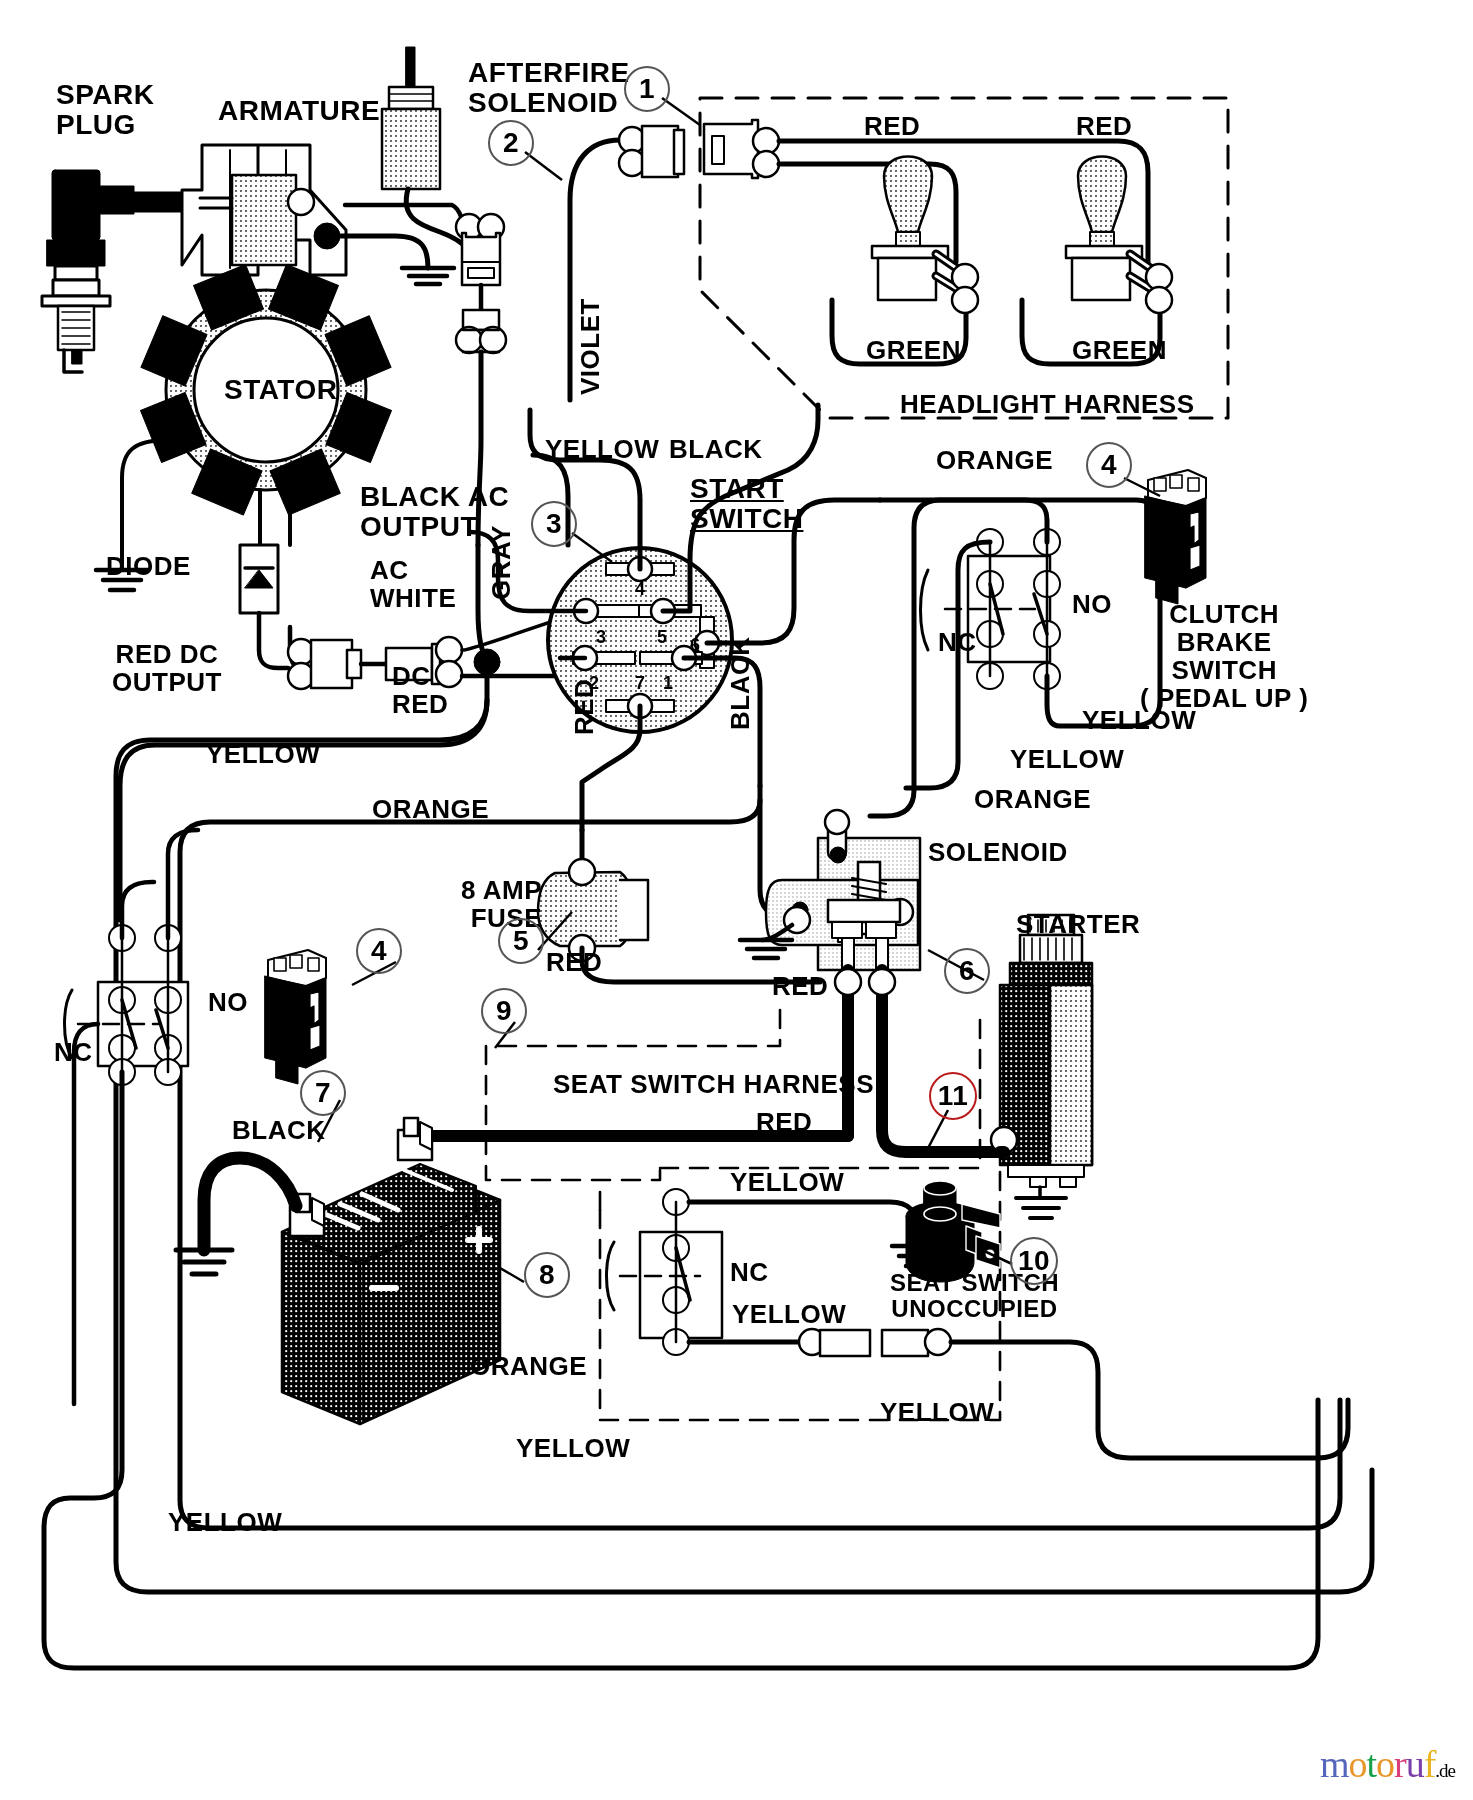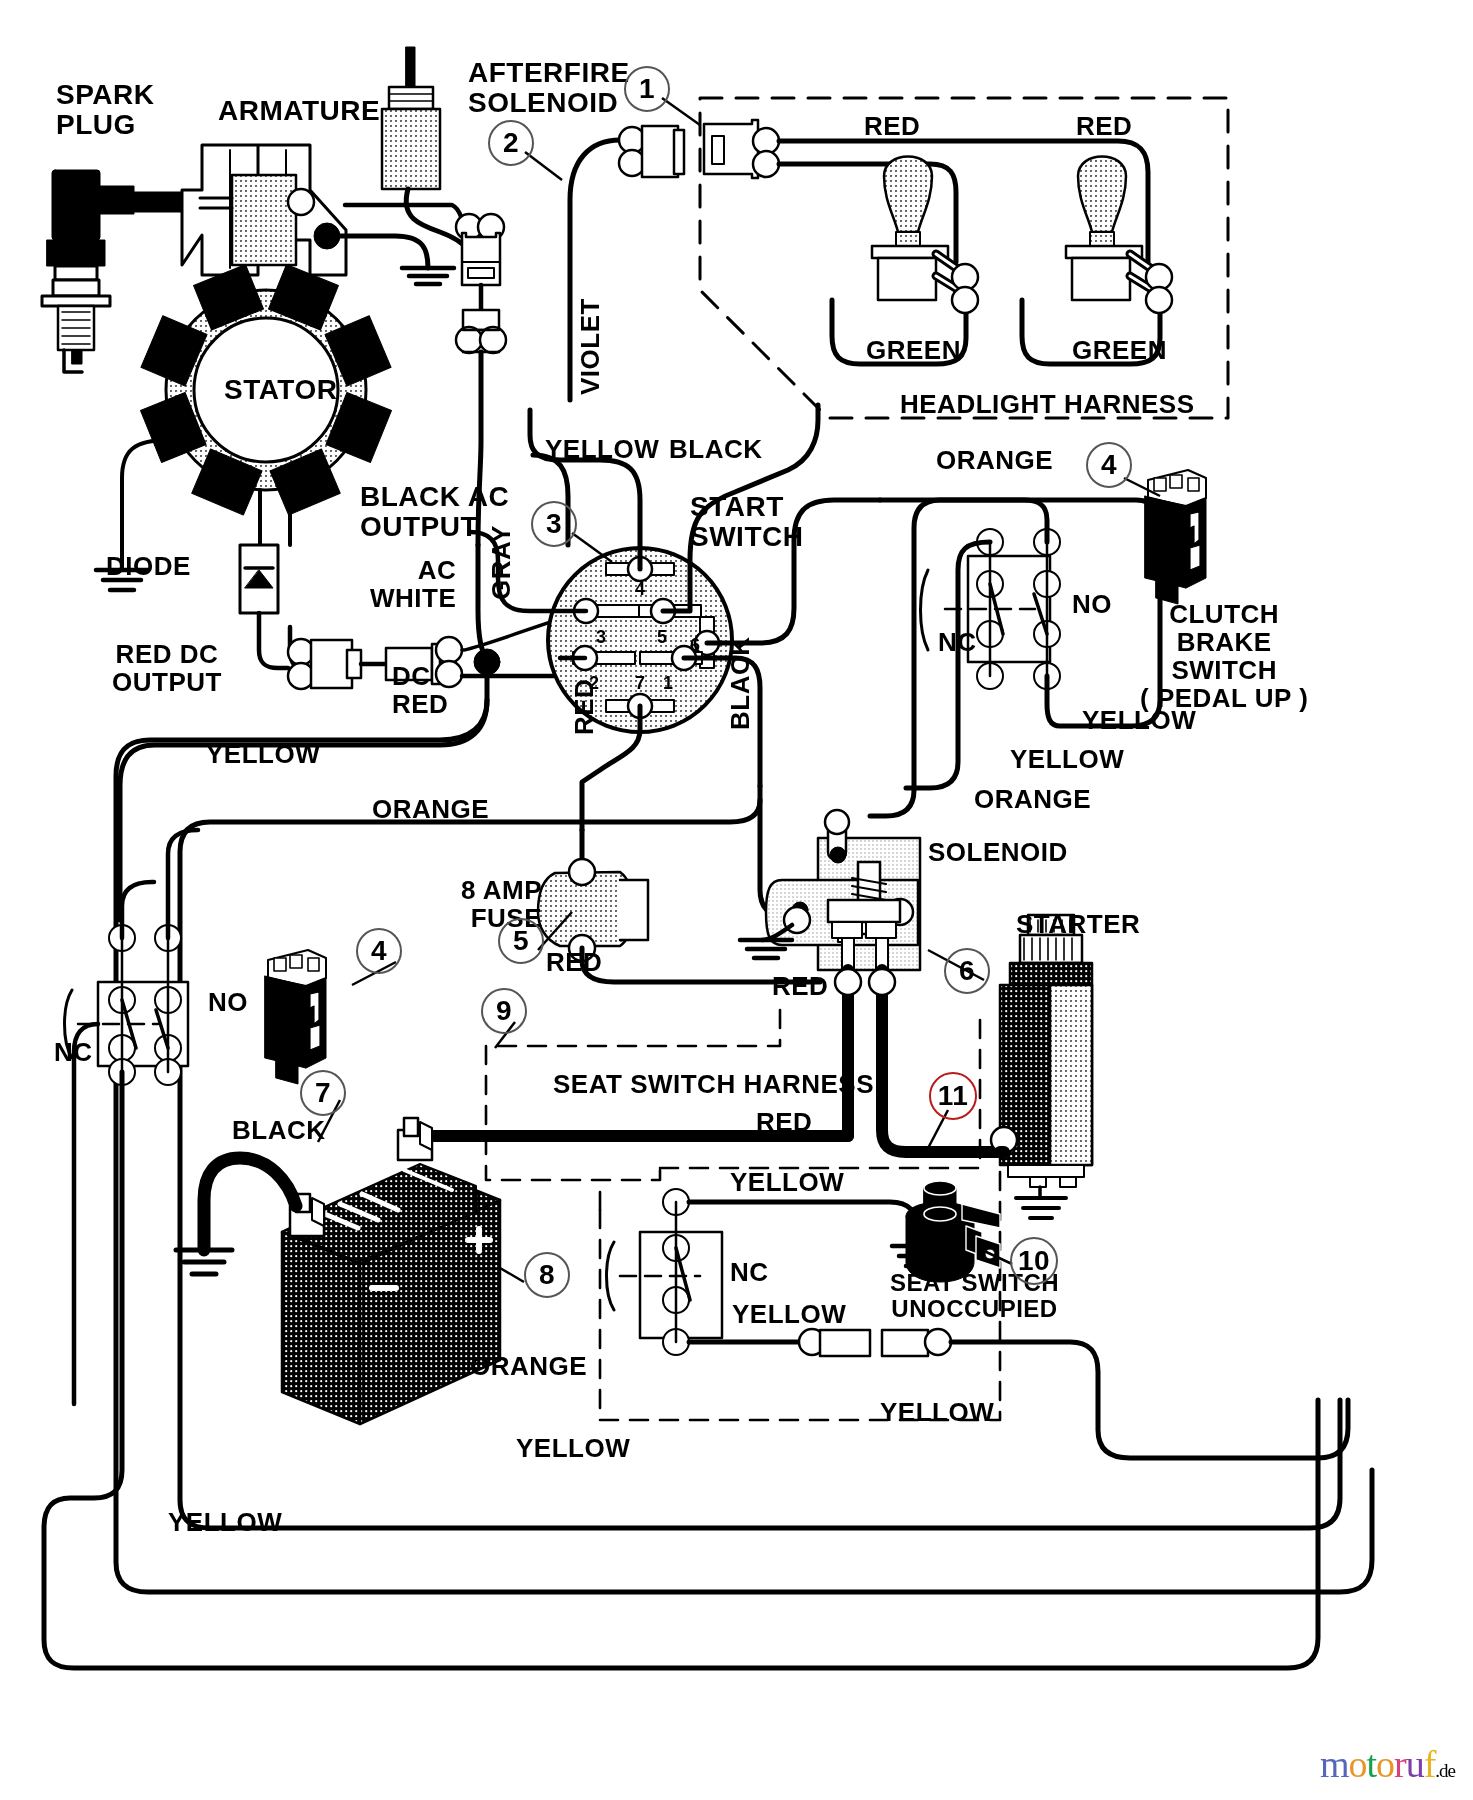--- a/index.html
+++ b/index.html
@@ -452,27 +452,27 @@
 
 <div class="lbl s28" style="left:56px;top:80px;">SPARK
 PLUG</div>
 <div class="lbl s28" style="left:218px;top:96px;">ARMATURE</div>
 <div class="lbl s28" style="left:468px;top:58px;">AFTERFIRE
 SOLENOID</div>
 <div class="lbl s28" style="left:224px;top:375px;">STATOR</div>
 <div class="lbl s26" style="left:106px;top:552px;">DIODE</div>
 <div class="lbl s28" style="left:360px;top:482px;">BLACK AC
 OUTPUT</div>
-<div class="lbl s26" style="left:370px;top:556px;text-align:right;">AC
+<div class="lbl s26" style="left:370px;top:556px;text-align:left;">AC
 WHITE</div>
 <div class="lbl s26" style="left:112px;top:640px;text-align:center;">RED DC
 OUTPUT</div>
 <div class="lbl s26" style="left:392px;top:662px;">DC
 RED</div>
-<div class="lbl s28" style="left:690px;top:492px;">START
+<div class="lbl s28" style="left:690px;top:474px;text-decoration:underline;">START
 SWITCH</div>
 <div class="lbl s26" style="left:900px;top:390px;">HEADLIGHT HARNESS</div>
 <div class="lbl s26" style="left:1140px;top:600px;text-align:center;">CLUTCH
 BRAKE
 SWITCH
 ( PEDAL UP )</div>
 <div class="lbl s26" style="left:432px;top:876px;text-align:right;width:110px;">8 AMP
 FUSE</div>
 <div class="lbl s26" style="left:928px;top:838px;">SOLENOID</div>
 <div class="lbl s26" style="left:1016px;top:910px;">STARTER</div>

